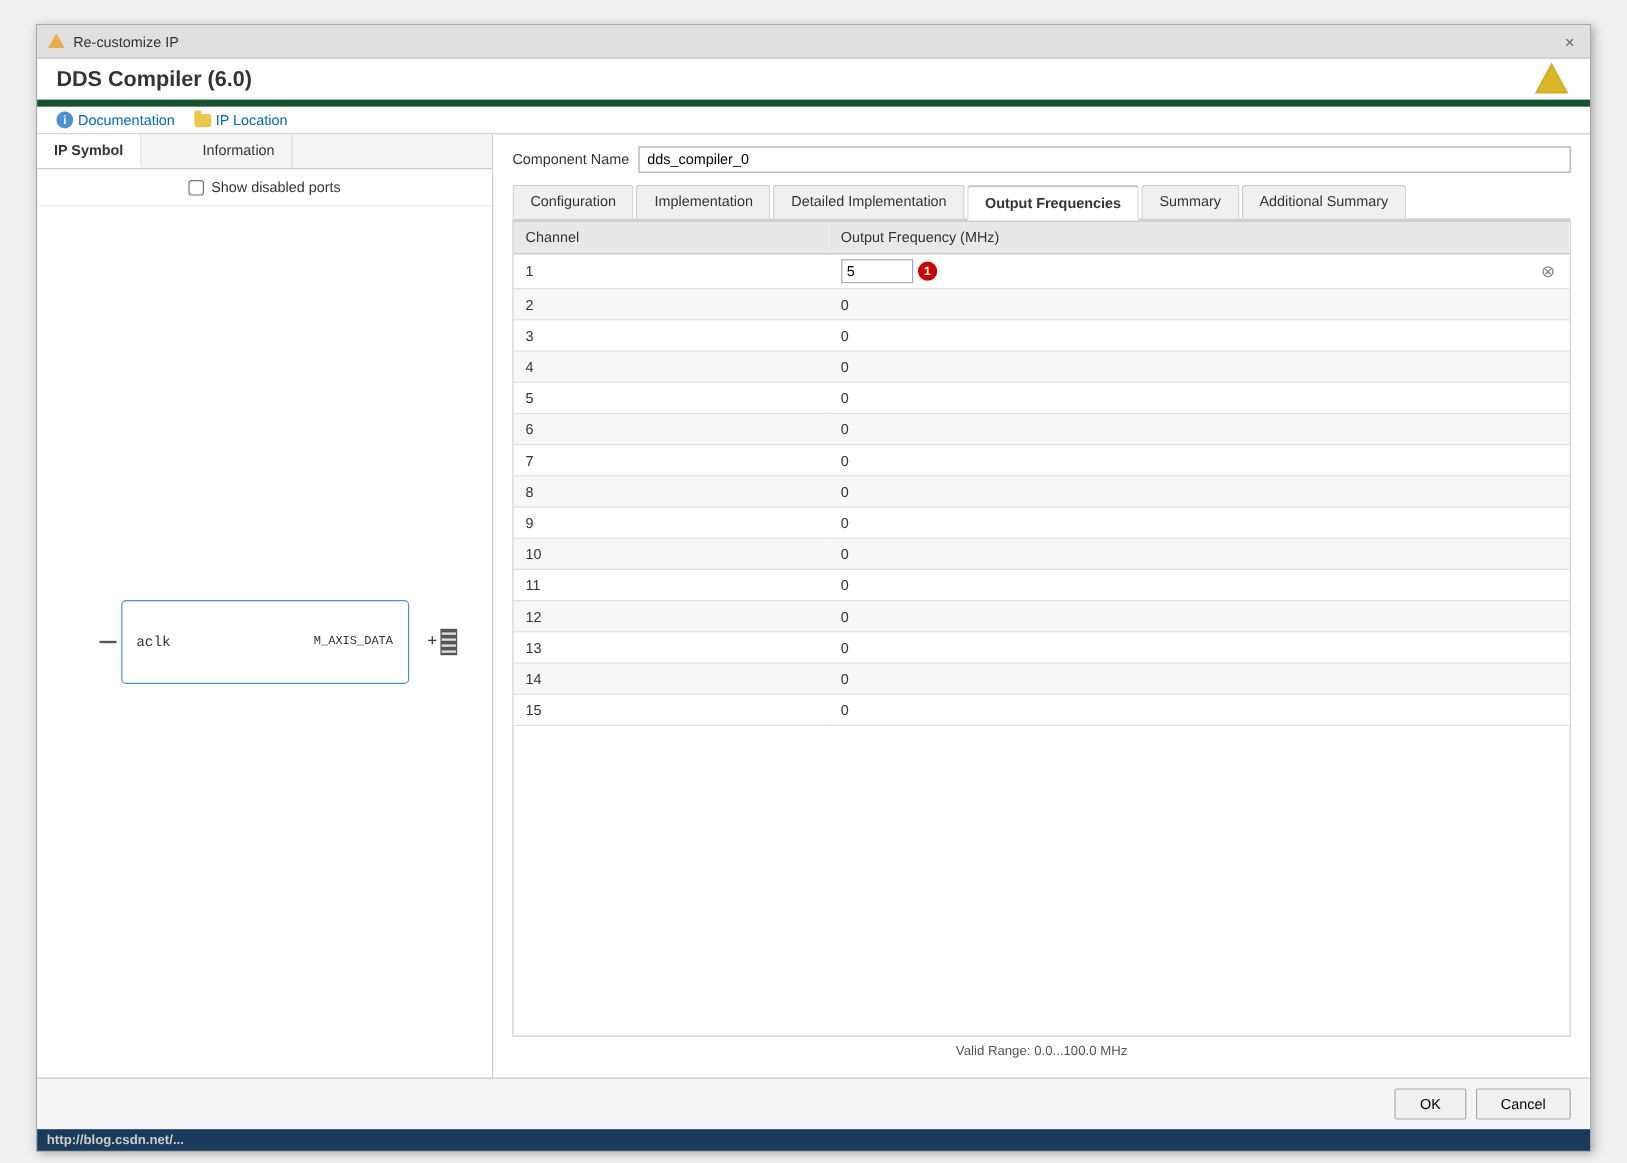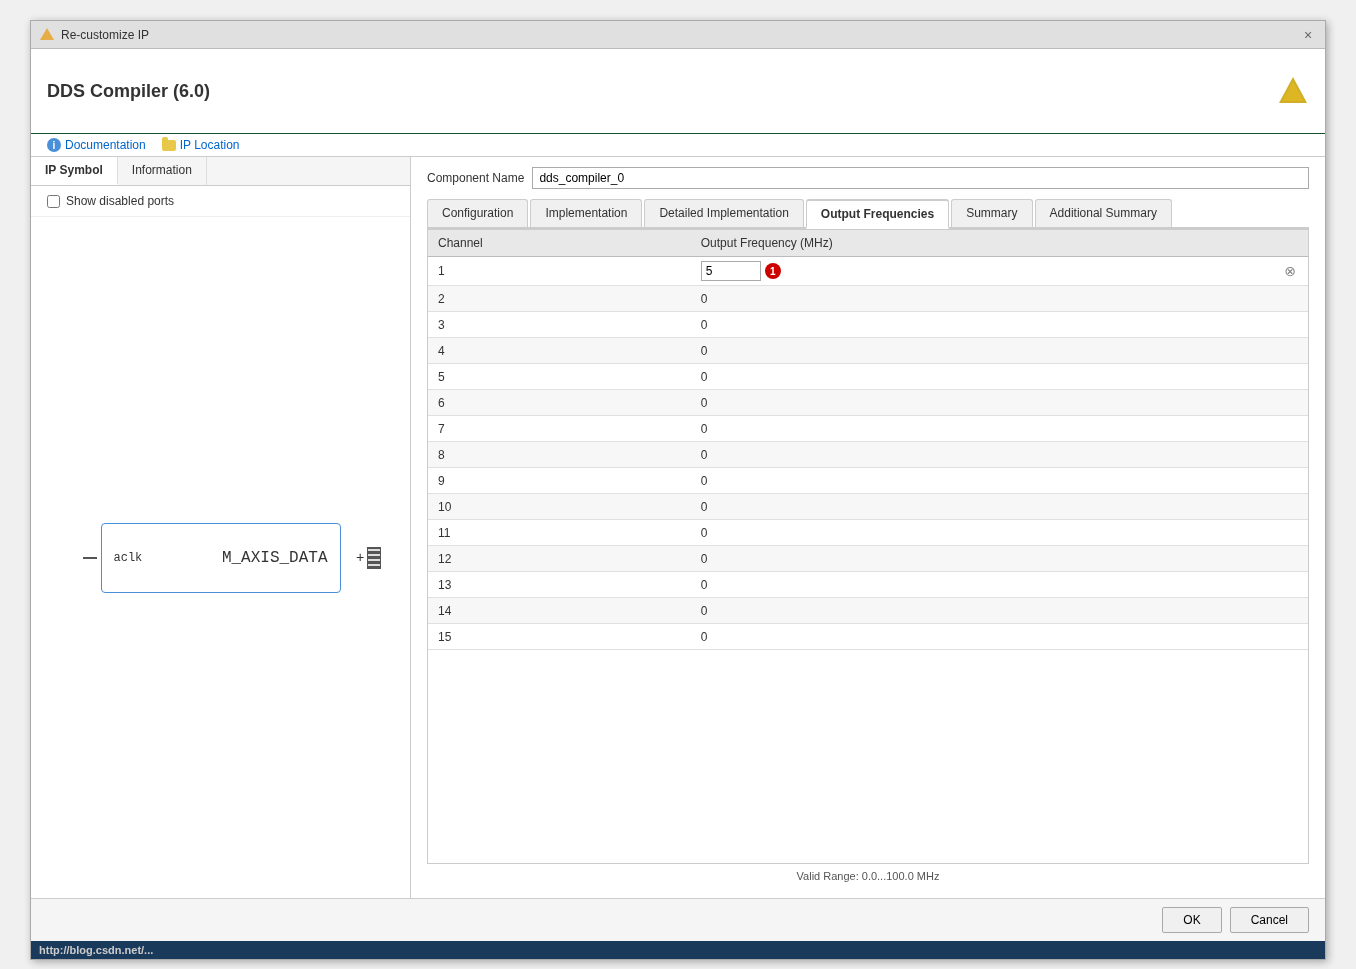--- a/index.html
+++ b/index.html
@@ -58,22 +58,22 @@
       display: flex;
       align-items: center;
       justify-content: center;
       color: #666;
       font-size: 14px;
     }
 
     
     .app-header {
       background: #fff;
-      border-bottom: 1px solid #14532d;
-      padding: 26px 16px;
+      border-bottom: 6px solid #14532d;
+      padding: 1px 16px;
       display: flex;
       align-items: center;
       justify-content: space-between;
     }
 
     .app-title {
       font-size: 18px;
       font-weight: bold;
       color: #333;
     }
@@ -116,20 +116,21 @@
       background: #fff;
       border-right: 1px solid #ccc;
       display: flex;
       flex-direction: column;
     }
 
     .left-panel-tabs {
       display: flex;
       border-bottom: 1px solid #ccc;
       background: #f5f5f5;
+      gap: 37px;
     }
 
     .panel-tab {
       padding: 6px 14px;
       cursor: pointer;
       font-size: 12px;
       border-right: 1px solid #ddd;
       color: #333;
     }
 
@@ -138,20 +139,21 @@
       border-bottom: 2px solid #fff;
       font-weight: bold;
     }
 
     .checkbox-row {
       padding: 8px 16px;
       display: flex;
       align-items: center;
       gap: 6px;
       border-bottom: 1px solid #eee;
+      justify-content: center;
     }
 
     .symbol-area {
       flex: 1;
       display: flex;
       align-items: center;
       justify-content: center;
       position: relative;
       font-family: Liberation Mono, monospace;
     }
@@ -168,21 +170,21 @@
       padding: 0 12px;
       position: relative;
     }
 
     .ip-symbol-text-left {
       font-size: 12px;
       color: #333;
     }
 
     .ip-symbol-text-right {
-      font-size: 16px;
+      font-size: 10px;
       color: #333;
     }
 
     .ip-connector-left {
       position: absolute;
       left: -18px;
       top: 50%;
       transform: translateY(-50%);
       display: flex;
       align-items: center;

